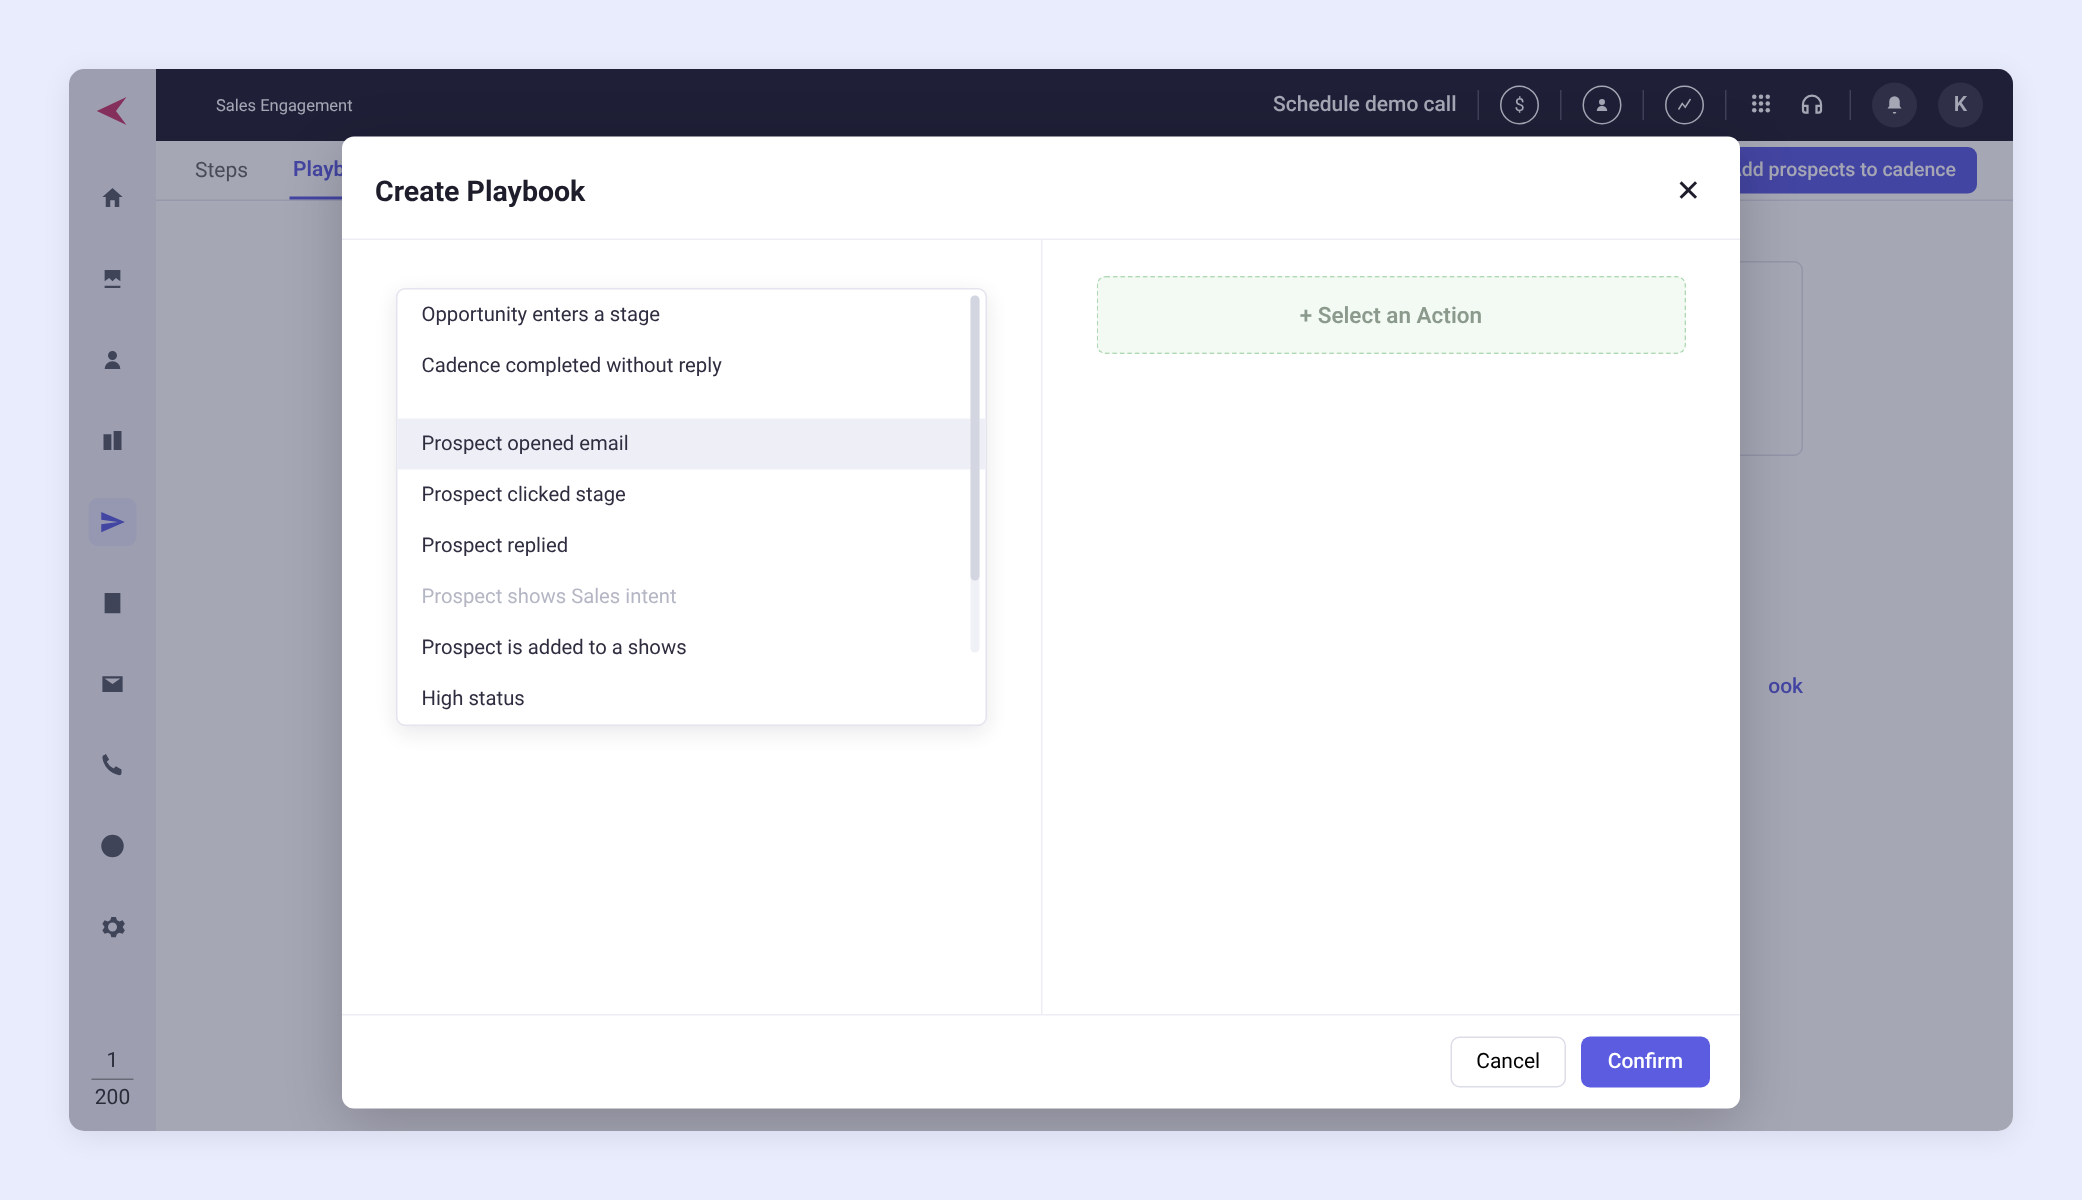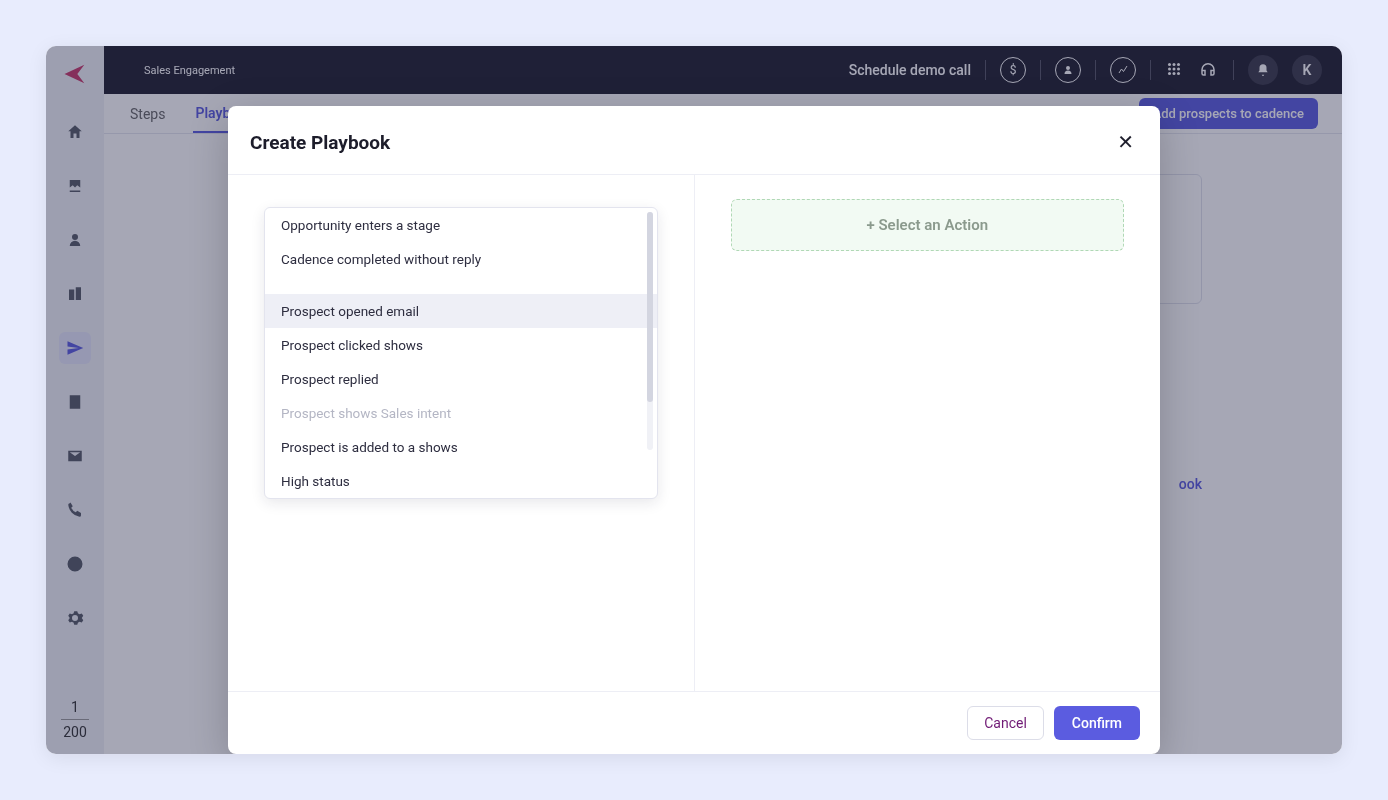--- a/index.html
+++ b/index.html
@@ -21,42 +21,42 @@
 .topbar-icon { width: 20px; height: 20px; color: #fff; }
 .bell { width: 30px; height: 30px; border-radius: 50%; background: #3a3a4a; display: flex; align-items: center; justify-content: center; color: #fff; }
 .avatar { width: 30px; height: 30px; border-radius: 50%; background: #3a3a4a; display: flex; align-items: center; justify-content: center; color: #fff; font-size: 14px; font-weight: 600; }
 .subbar { height: 40px; background: #fff; border-bottom: 1px solid #e5e7ef; display: flex; align-items: center; padding: 0 24px; gap: 26px; }
 .tab { font-size: 14px; color: #666; cursor: pointer; padding: 10px 2px; }
 .tab.active { color: #5b5ce0; font-weight: 600; border-bottom: 2px solid #5b5ce0; }
 .subbar-right { margin-left: auto; }
 .primary-btn { background: #5b5ce0; color: #fff; border: none; padding: 8px 14px; border-radius: 6px; font-size: 13px; font-weight: 500; cursor: pointer; }
 .content-area { flex: 1; background: #fff; position: relative; }
 .bg-card { position: absolute; right: 140px; top: 40px; width: 150px; height: 130px; border: 1px solid #e0e2ec; border-radius: 6px; padding: 12px; font-size: 13px; color: #666; }
-.bg-link { position: absolute; right: 140px; top: 342px; color: #5b5ce0; font-size: 14px; font-weight: 500; }
-.overlay { position: absolute; inset: 0; background: rgba(32,36,70,0.4); display: flex; align-items: flex-end; justify-content: center; padding-top: 30px; }
+.bg-link { position: absolute; right: 140px; top: 316px; color: #5b5ce0; font-size: 14px; font-weight: 500; }
+.overlay { position: absolute; inset: 0; background: rgba(32,36,70,0.4); display: flex; align-items: center; justify-content: center; padding-top: 30px; }
 .modal { width: 932px; height: 648px; background: #fff; border-radius: 8px; display: flex; flex-direction: column; box-shadow: 0 10px 40px rgba(0,0,0,0.2); }
 .modal-header { padding: 20px 22px 16px; display: flex; align-items: center; border-bottom: 1px solid #edeef5; }
 .modal-title { font-size: 19px; font-weight: 700; color: #1d1d2b; }
 .close-btn { margin-left: auto; cursor: pointer; font-size: 20px; color: #1d1d2b; background: none; border: none; padding: 4px; }
 .modal-body { flex: 1; display: flex; }
 .body-left, .body-right { flex: 1; padding: 24px 36px; }
 .body-left { border-right: 1px solid #edeef5; }
 .trigger-box { border: 1.5px dashed #a9a0e8; background: #f7f5ff; border-radius: 6px; padding: 18px 24px; text-align: center; cursor: pointer; }
 .trigger-title { font-size: 15px; font-weight: 600; color: #2a2a3c; margin-bottom: 6px; }
 .trigger-sub { font-size: 12px; color: #6b6b82; line-height: 1.4; max-width: 240px; margin: 0 auto; }
 .action-box { border: 1.5px dashed #b0d8b5; background: #f2faf3; border-radius: 6px; padding: 16px 24px; text-align: center; cursor: pointer; }
 .action-title { font-size: 15px; font-weight: 600; color: #8b9a8d; }
 .dropdown { margin-top: 8px; background: #fff; border: 1px solid #e3e4ee; border-radius: 6px; box-shadow: 0 4px 14px rgba(30,30,60,0.1); overflow: hidden; position: relative; }
 .dropdown-item { padding: 9px 16px; font-size: 13.5px; color: #2e2e40; cursor: pointer; }
 .dropdown-item.hovered { background: #eeeff6; margin-top: 18px; }
 .dropdown-item.disabled { color: #b4b6c4; }
 .dropdown-scrollbar { position: absolute; right: 4px; top: 4px; bottom: 48px; width: 6px; background: #f0f1f6; border-radius: 3px; }
 .dropdown-thumb { width: 6px; height: 80%; background: #d3d5e0; border-radius: 3px; }
 .modal-footer { padding: 14px 20px; display: flex; justify-content: flex-end; gap: 10px; border-top: 1px solid #edeef5; }
-.btn-cancel { background: #fff; border: 1px solid #dcdde8; color: #701a75; padding: 8px 16px; border-radius: 6px; font-size: 14px; cursor: pointer; }
+.btn-cancel { background: #fff; border: 1px solid #dcdde8; color: #000000; padding: 8px 16px; border-radius: 6px; font-size: 14px; cursor: pointer; }
 .btn-confirm { background: #5b5ce0; border: none; color: #fff; padding: 8px 18px; border-radius: 6px; font-size: 14px; font-weight: 500; cursor: pointer; }
 svg { display: block; }
 </style>
 </head>
 <body>
 
 <div class="app-window">
   <div class="left-rail">
     <div class="logo-icon">
       <svg viewBox="0 0 24 24" width="28" height="28">
@@ -188,21 +188,21 @@
         <div class="modal-title">Create Playbook</div>
         <button class="close-btn">✕</button>
       </div>
       <div class="modal-body">
         <div class="body-left">
           <div class="dropdown">
             <div id="dropdown-items">
                 <div class="dropdown-item">Opportunity enters a stage</div>
                 <div class="dropdown-item">Cadence completed without reply</div>
                 <div class="dropdown-item hovered">Prospect opened email</div>
-                <div class="dropdown-item">Prospect clicked shows</div>
+                <div class="dropdown-item">Prospect clicked stage</div>
                 <div class="dropdown-item">Prospect replied</div>
                 <div class="dropdown-item disabled">Prospect shows Sales intent</div>
                 <div class="dropdown-item">Prospect is added to a shows</div>
                 <div class="dropdown-item">High status</div>
               </div>
             <div class="dropdown-scrollbar">
                 <div class="dropdown-thumb"></div>
               </div>
           </div>
         </div>

